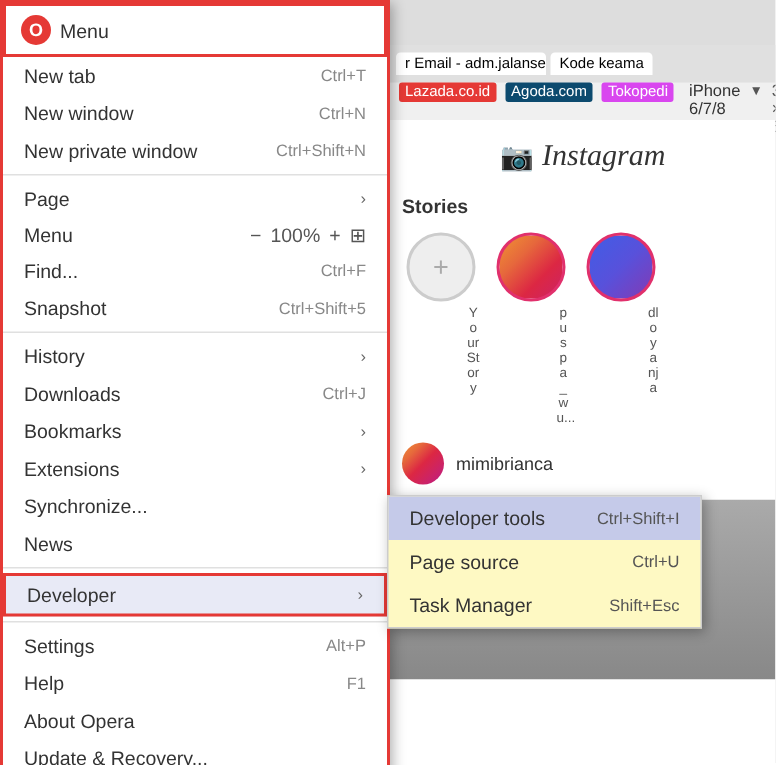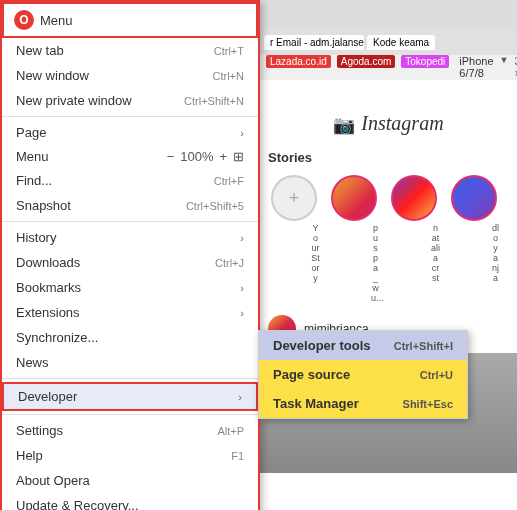--- a/index.html
+++ b/index.html
@@ -28,21 +28,20 @@
       bottom: 0;
       background: white;
     }
 
     .insta-header {
       text-align: center;
       padding: 10px;
       font-size: 22px;
       font-family: 'Segoe UI', cursive;
       color: #333;
-      margin-top: 20px;
     }
 
     .stories-label {
       padding: 4px 8px;
       font-size: 13px;
       font-weight: bold;
       color: #333;
     }
 
     .stories-row {
@@ -221,25 +220,24 @@
       color: #555;
       font-size: 13px;
     }
 
     
     .submenu-container {
       position: absolute;
       left: 258px;
       top: 330px;
       width: 210px;
-      background: #fde047;
+      background: #fef9c3;
       border: 1px solid #ccc;
       box-shadow: 2px 2px 8px rgba(0,0,0,0.3);
       z-index: 200;
-      font-weight: bold;
     }
 
     .submenu-item {
       display: flex;
       align-items: center;
       justify-content: space-between;
       padding: 7px 14px;
       cursor: pointer;
       color: #333;
     }
@@ -279,21 +277,21 @@
 
 <div class="browser-bg">
 
   <div class="tab-bar" style="left:260px;">
     <div class="tab-item">r Email - adm.jalanseru@hc</div>
     <div class="tab-item">Kode keama</div>
   </div>
 
   <div class="toolbar">
     <span style="background:#e53935;color:white;padding:1px 4px;font-size:10px;border-radius:2px;">Lazada.co.id</span>
-    <span style="background:#b91c1c;color:white;padding:1px 4px;font-size:10px;border-radius:2px;">Agoda.com</span>
+    <span style="background:#0c4a6e;color:white;padding:1px 4px;font-size:10px;border-radius:2px;">Agoda.com</span>
     <span style="background:#d946ef;color:white;padding:1px 4px;font-size:10px;border-radius:2px;">Tokopedi</span>
     <span style="margin-left:4px;font-size:11px;color:#333;">iPhone 6/7/8</span>
     <span style="font-size:9px;color:#555;">▼</span>
     <span style="font-size:11px;color:#555;">375 × 667</span>
 
   </div>
 
   <div class="browser-content">
     <div class="insta-header">
       <span style="font-size:18px;vertical-align:middle;">📷</span>
@@ -305,24 +303,20 @@
         <div class="story-avatar your-story">
           <span style="font-size:18px;color:#aaa;">+</span>
         </div>
         <div class="story-name">Your Story</div>
       </div>
       <div class="story-circle">
         <div class="story-avatar" style="background:linear-gradient(135deg,#f09433,#e6683c,#dc2743,#cc2366);"></div>
         <div class="story-name">puspa_wu...</div>
       </div>
       <div class="story-circle">
-        <div class="story-avatar" style="background:linear-gradient(135deg,#833ab4,#fd1d1d,#fcb045);"></div>
-        <div class="story-name">nataliacrst</div>
-      </div>
-      <div class="story-circle">
         <div class="story-avatar" style="background:linear-gradient(135deg,#405de6,#5851db,#833ab4);"></div>
         <div class="story-name">dloyanja</div>
       </div>
     </div>
     <div class="profile-row">
       <div class="profile-avatar"></div>
       <span>mimibrianca</span>
     </div>
     <div style="background:#ccc;height:120px;margin-top:4px;display:flex;align-items:center;justify-content:center;overflow:hidden;">
       <div style="width:100%;height:120px;background:linear-gradient(180deg,#aaa 0%,#888 100%);"></div>

